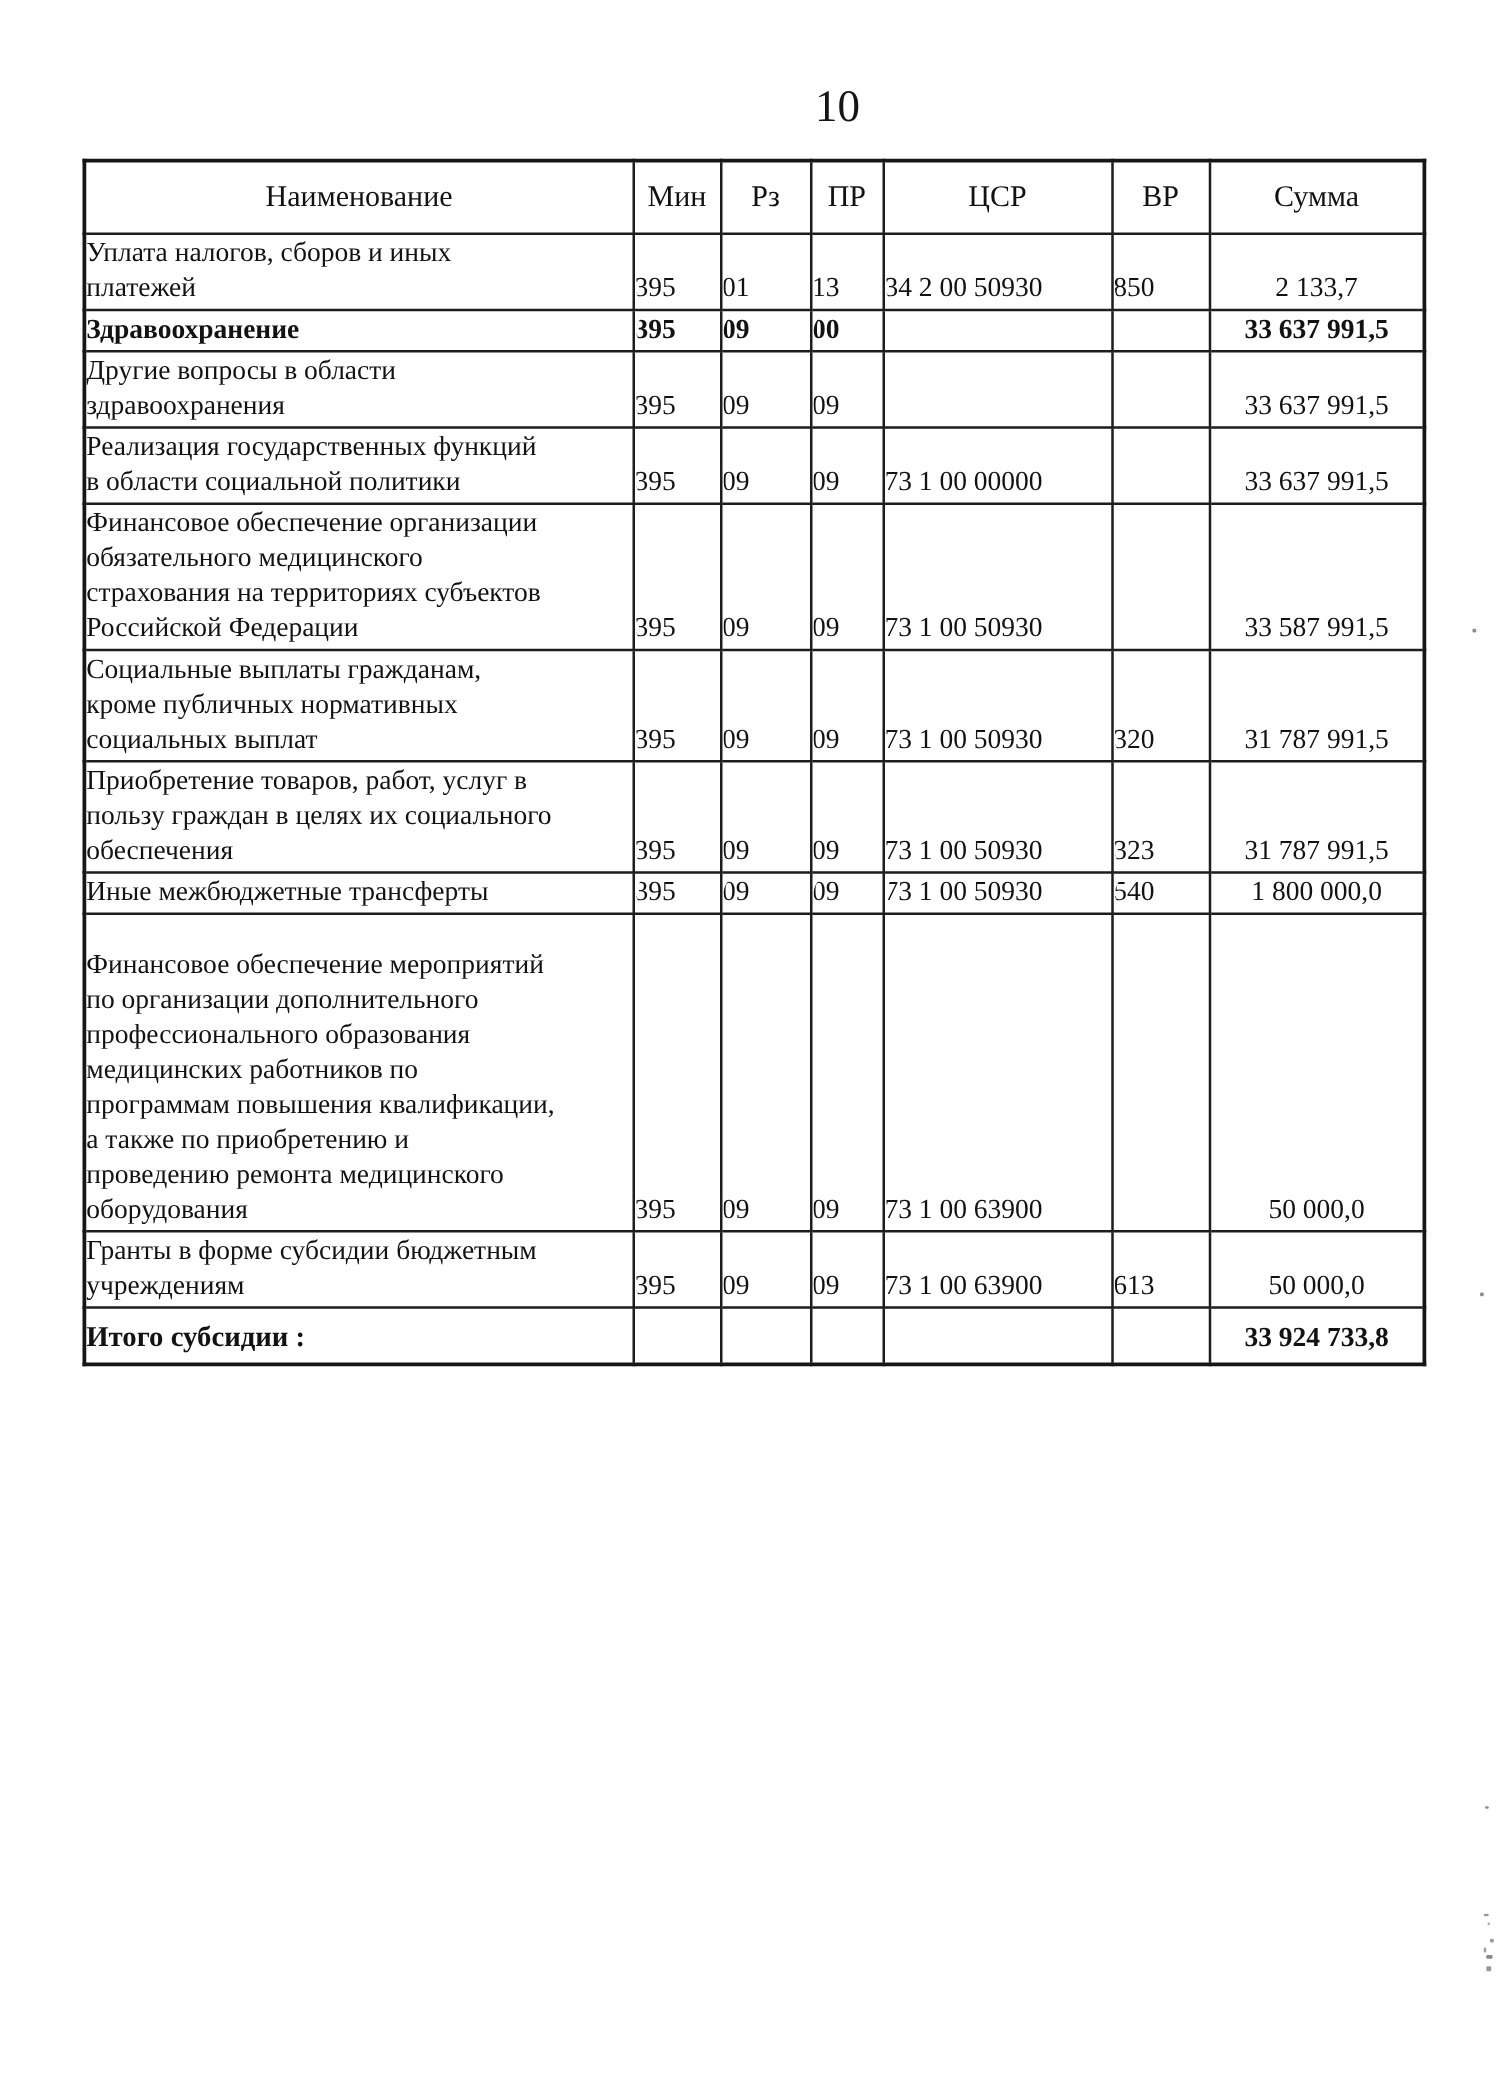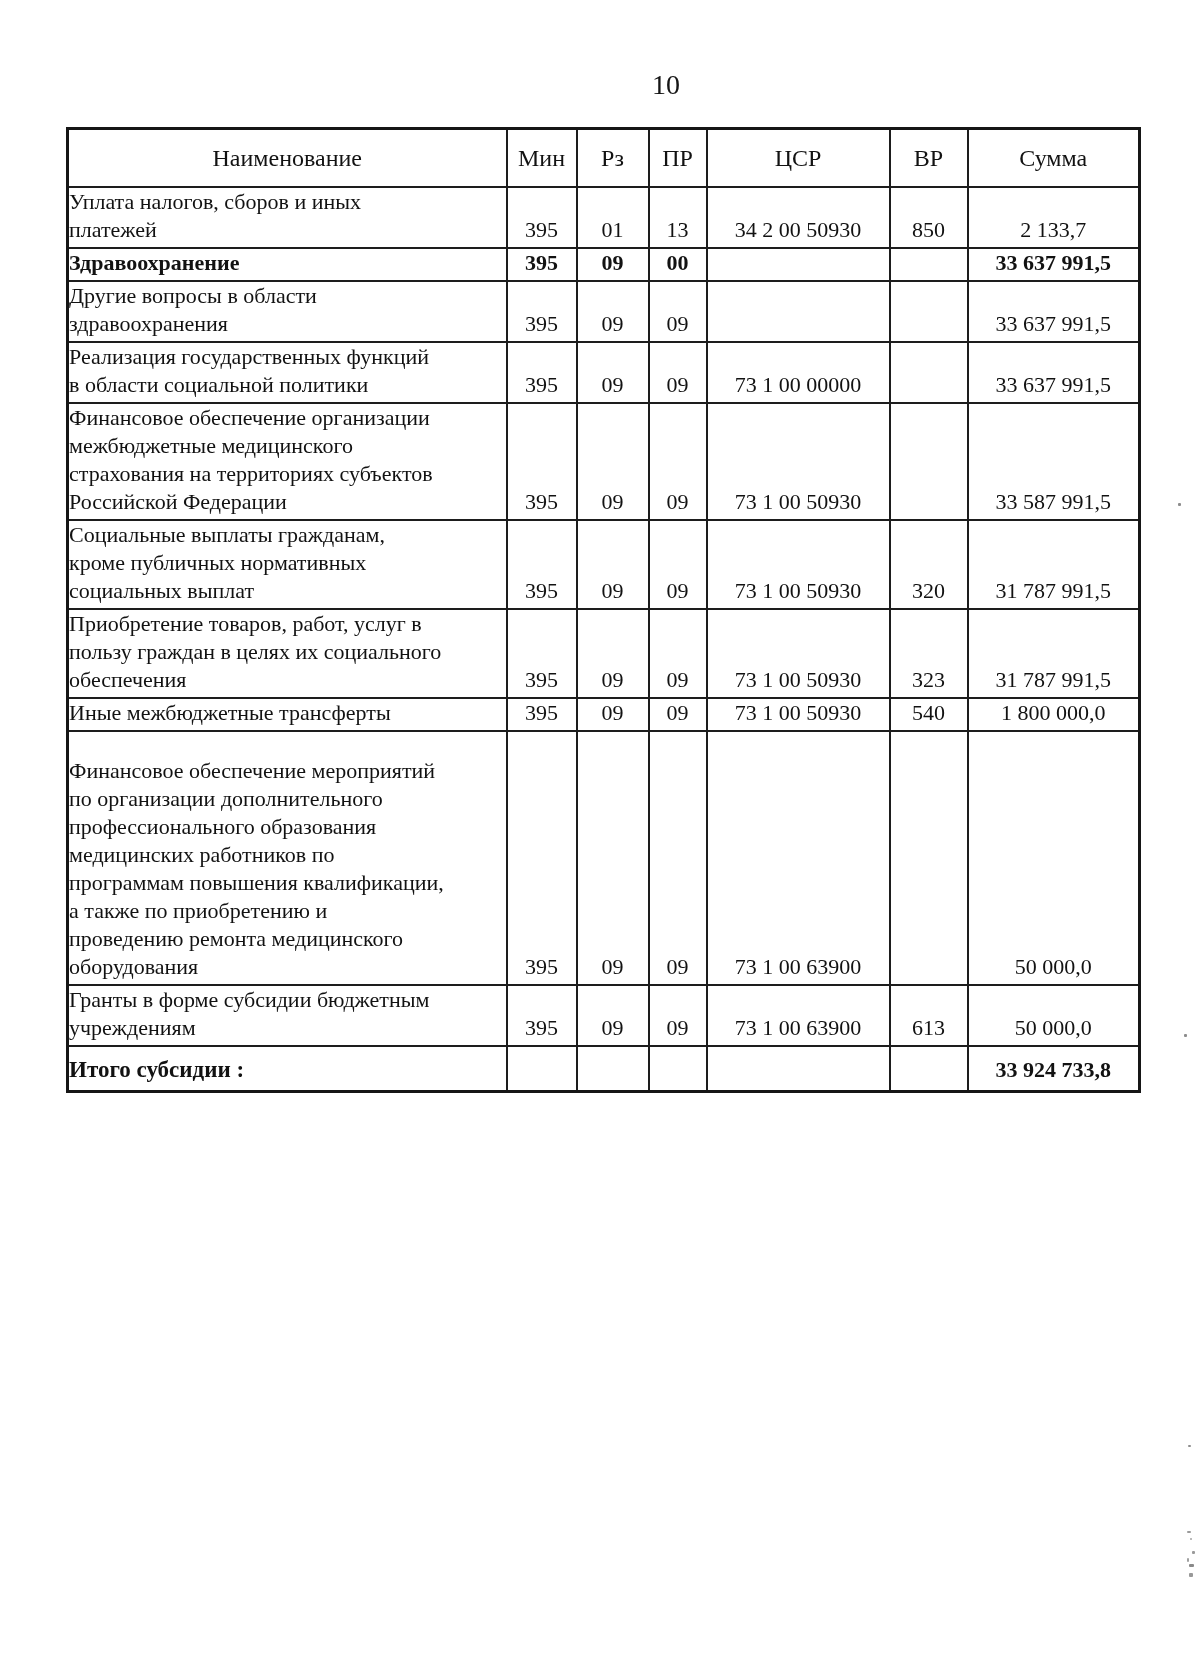--- a/index.html
+++ b/index.html
@@ -12,21 +12,21 @@
     position: relative;
     background: #ffffff;
     font-family: "Liberation Serif", serif;
     color: #121212;
     overflow: hidden;
   }
   .page-number {
     position: absolute;
     top: 70px;
     left: 652px;
-    font-size: 28px;
+    font-size: 36px;
     line-height: 30px;
     color: #151515;
   }
   table.budget {
     position: absolute;
     left: 66px;
     top: 127px;
     width: 1072px;
     border-collapse: collapse;
     table-layout: fixed;
@@ -52,21 +52,21 @@
     line-height: 28px;
     padding: 0 0 3px 0;
   }
   td.c-name {
     text-align: left;
     padding-left: 9px;
     padding-right: 6px;
     white-space: pre-line;
   }
   td.c-num {
-    text-align: center;
+    border-radius: 17px;
   }
   td.c-sum {
     text-align: center;
     padding-right: 16px;
   }
   tr.bold td {
     font-weight: bold;
     margin-top: 19px;
   }
   tr[data-row="8"] td {
@@ -148,21 +148,21 @@
 в области социальной политики</td>
     <td class="c-num">395</td>
     <td class="c-num">09</td>
     <td class="c-num">09</td>
     <td class="c-num">73 1 00 00000</td>
     <td class="c-num"></td>
     <td class="c-sum">33 637 991,5</td>
   </tr>
       <tr data-row="4">
     <td class="c-name">Финансовое обеспечение организации
-межбюджетные медицинского
+обязательного медицинского
 страхования на территориях субъектов
 Российской Федерации</td>
     <td class="c-num">395</td>
     <td class="c-num">09</td>
     <td class="c-num">09</td>
     <td class="c-num">73 1 00 50930</td>
     <td class="c-num"></td>
     <td class="c-sum">33 587 991,5</td>
   </tr>
       <tr data-row="5">

